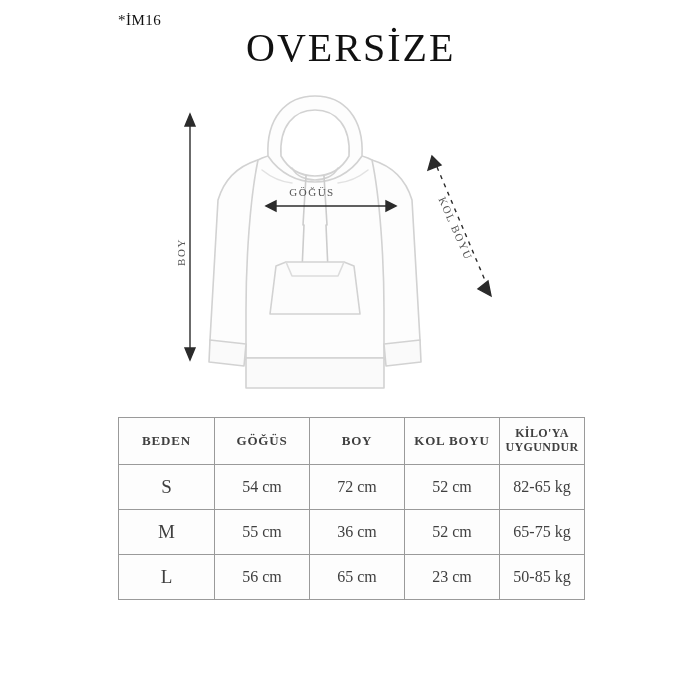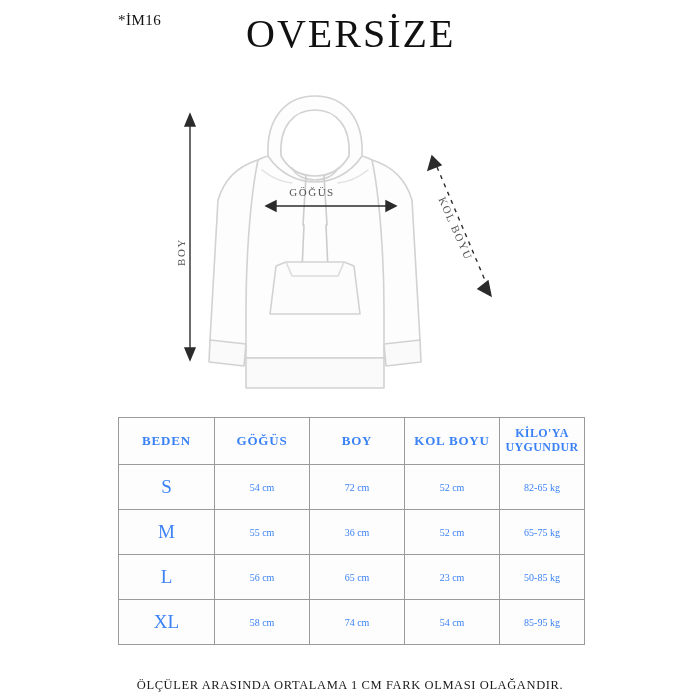--- a/index.html
+++ b/index.html
@@ -26,21 +26,21 @@
     left: 118px;
     top: 12px;
     font-family: "Liberation Serif", serif;
     font-size: 15px;
     letter-spacing: 0.5px;
     color: #111;
   }
   .main-title {
     position: absolute;
     left: 246px;
-    top: 10px;
+    top: 24px;
     font-family: "Liberation Serif", serif;
     font-size: 40px;
     letter-spacing: 2px;
     color: #111;
     font-weight: 400;
   }
   
   .illustration {
     position: absolute;
     left: 0;
@@ -64,37 +64,37 @@
     top: 417px;
     width: 466px;
     border-collapse: collapse;
     table-layout: fixed;
   }
   .size-table td, .size-table th {
     border: 1px solid #9a9a9a;
     text-align: center;
     vertical-align: middle;
     font-family: "Liberation Serif", serif;
-    color: #3b82f6;
+    color: #404040;
     background: #fdfdfd;
   }
   .size-table thead th {
     height: 44px;
     font-size: 13px;
     font-weight: 700;
     letter-spacing: 0.8px;
   }
   .size-table thead th.small {
     font-size: 12px;
     line-height: 1.15;
     letter-spacing: 0.4px;
   }
   .size-table tbody td {
     height: 42px;
-    font-size: 10px;
+    font-size: 16px;
     font-weight: 400;
   }
   .size-table tbody td.size-cell {
     font-size: 19px;
   }
   .col-1 { width: 96px; }
   .col-2 { width: 95px; }
   .col-3 { width: 95px; }
   .col-4 { width: 95px; }
   .col-5 { width: 85px; }
@@ -212,25 +212,17 @@
         <td>52 cm</td>
         <td>65-75 kg</td>
       </tr>
       <tr>
         <td class="size-cell">L</td>
         <td>56 cm</td>
         <td>65 cm</td>
         <td>23 cm</td>
         <td>50-85 kg</td>
       </tr>
-      <tr>
-        <td class="size-cell">XL</td>
-        <td>58 cm</td>
-        <td>74 cm</td>
-        <td>54 cm</td>
-        <td>85-95 kg</td>
-      </tr>
     </tbody>
   </table>
 
-  <div class="footnote">ÖLÇÜLER ARASINDA ORTALAMA 1 CM FARK OLMASI OLAĞANDIR.</div>
 
 </div>
 
 </body></html>

